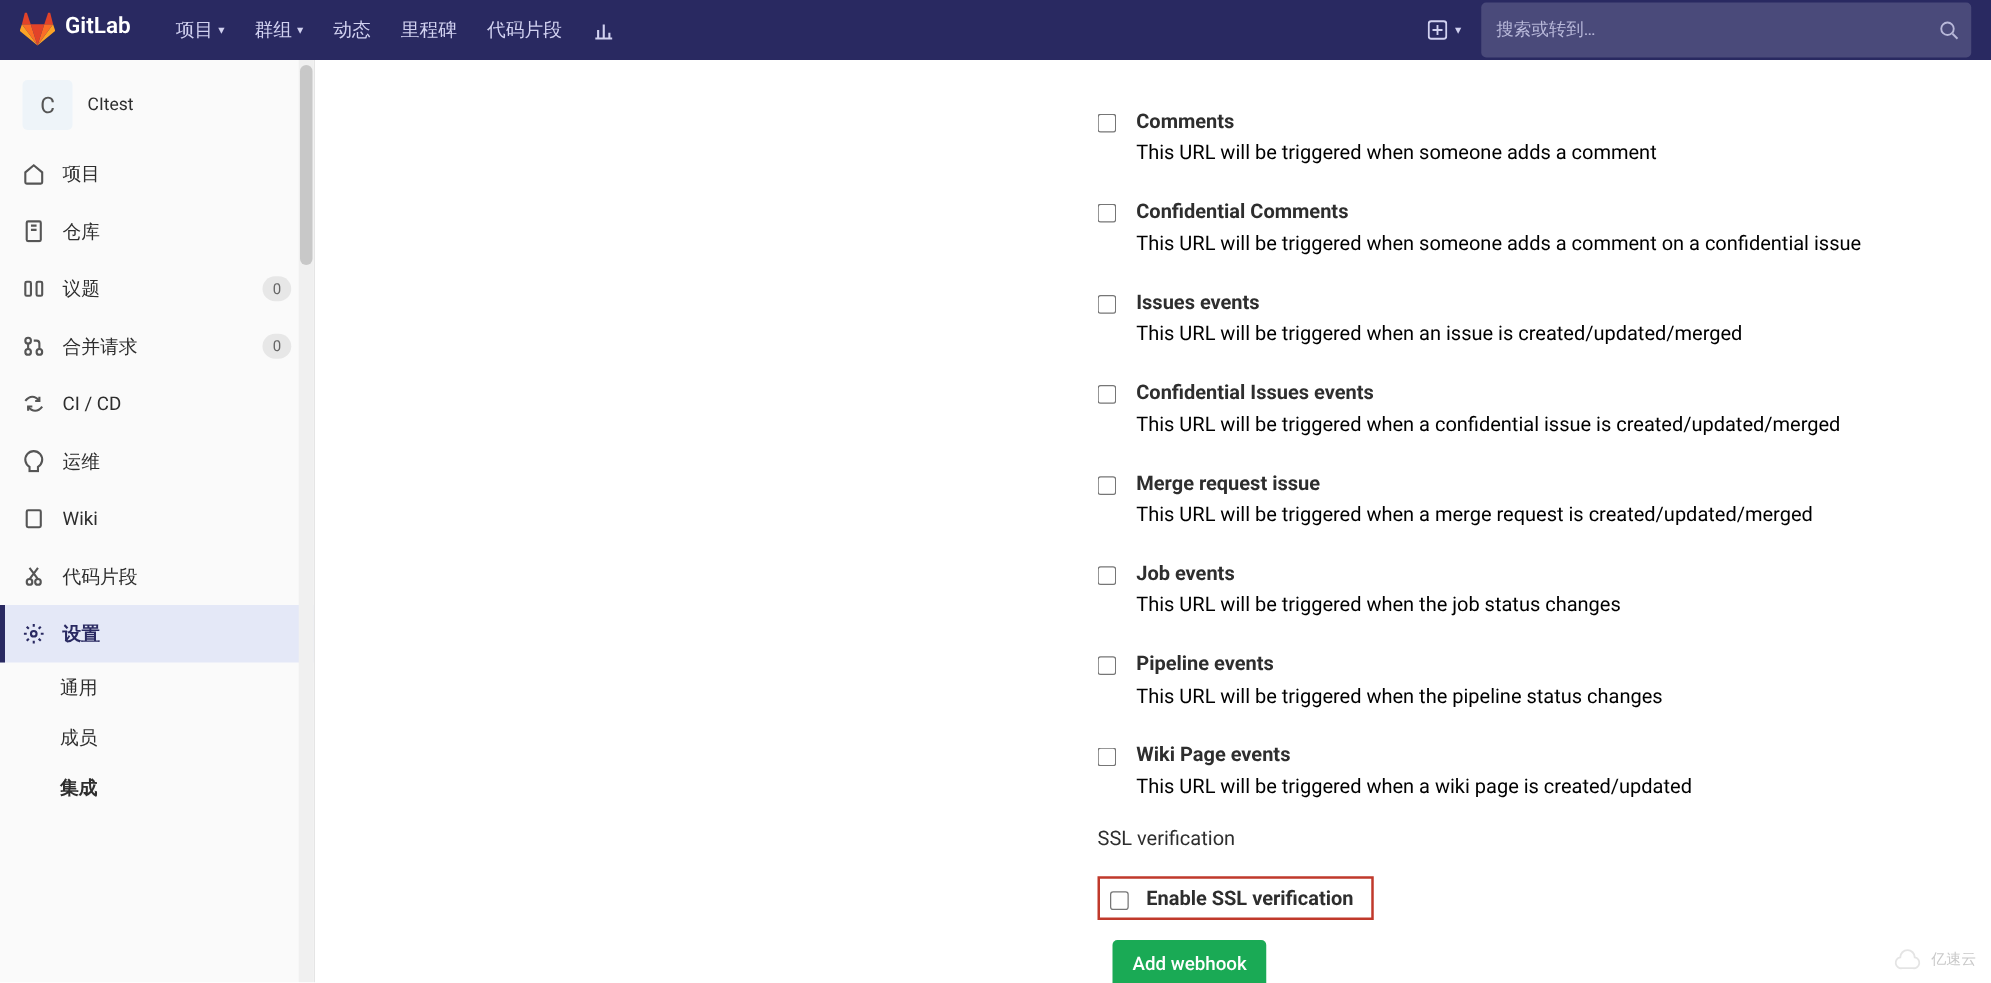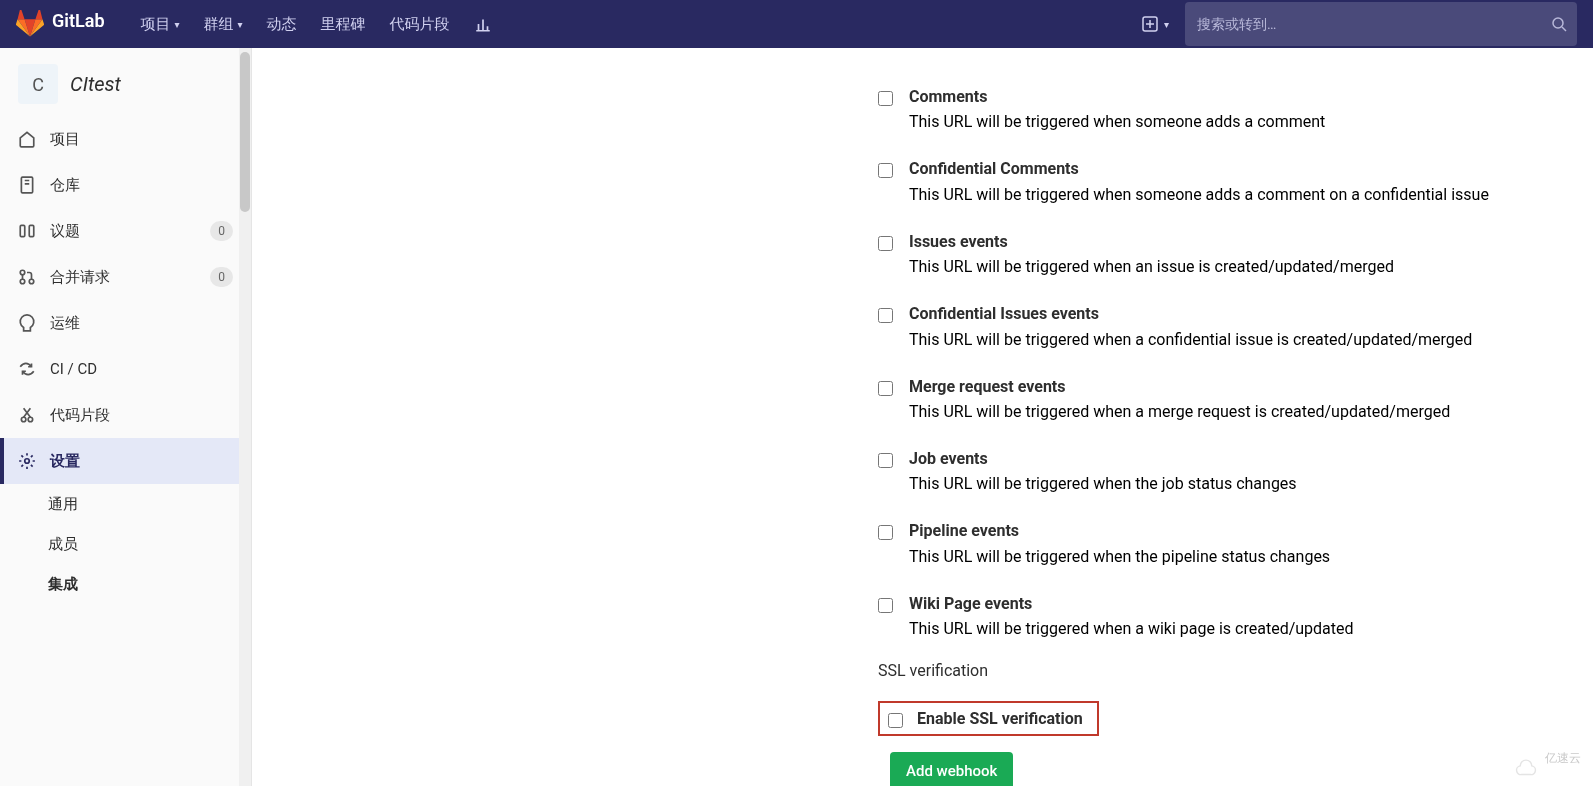--- a/index.html
+++ b/index.html
@@ -21,21 +21,21 @@
 .topnav .search-wrap .sbtn { width:36px; height:32px; display:flex; align-items:center; justify-content:center; color:#b8b8d9; }
 .topnav .search-wrap .sbtn svg { width:16px; height:16px; }
 
 
 .body-row { display:flex; height:calc(786px - 48px); }
 .sidebar { width:252px; background:#fafafa; border-right:1px solid #e5e5e5; height:100%; overflow:hidden; position:relative; }
 .sidebar-scroll-gutter { position:absolute; right:0; top:0; bottom:0; width:12px; background:#f0f0f0; }
 .sidebar-scroll-thumb { position:absolute; right:1px; top:4px; width:10px; height:160px; background:#c8c8c8; border-radius:5px; }
 .project-head { display:flex; align-items:center; padding:16px 18px 12px; }
 .project-head .avatar { width:40px; height:40px; background:#eef4f9; color:#555; display:flex; align-items:center; justify-content:center; font-size:18px; border-radius:4px; margin-right:12px; }
-.project-head .pname { font-size:20px; color:#2e2e2e;font-style:italic; }
+.project-head .pname { font-size:14px; color:#2e2e2e; }
 .side-item { display:flex; align-items:center; padding:0 18px; height:46px; font-size:15px; color:#2e2e2e; cursor:pointer; gap:14px; }
 .side-item.active { background:#e4e8f7; color:#292961; font-weight:600; box-shadow:inset 4px 0 0 #292961; }
 .side-item .icon { width:18px; height:18px; display:flex; align-items:center; justify-content:center; color:#555; }
 .side-item.active .icon { color:#292961; }
 .side-item .badge { margin-left:auto; background:#e7e7e7; color:#666; border-radius:10px; font-size:12px; min-width:22px; height:20px; display:flex; align-items:center; justify-content:center; padding:0 8px; }
 .sub-item { padding:0 18px 0 48px; height:40px; display:flex; align-items:center; font-size:15px; color:#2e2e2e; cursor:pointer; }
 .sub-item.bold { font-weight:700; }
 
 
 .main { flex:1; overflow:auto; padding:28px 36px 36px 36px; }
@@ -44,21 +44,21 @@
 .trigger input[type=checkbox] { width:15px; height:15px; margin-top:5px; accent-color:#1f75cb; }
 .trigger .tlab { font-size:16px; font-weight:700; color:#2e2e2e; line-height:1.4; }
 .trigger .tdesc { font-size:16px; color:#000000; line-height:1.5; margin-top:2px; }
 .ssl-head { font-size:16px; color:#2e2e2e; margin:6px 0 10px; }
 .ssl-box { display:inline-flex; align-items:flex-end; border:2px solid #c0392b; padding:6px 14px 6px 8px; gap:14px;margin-top:11px; }
 .ssl-box input[type=checkbox] { width:15px; height:15px; accent-color:#1f75cb; }
 .ssl-box .slab { font-size:16px; font-weight:700; }
 .add-btn { margin-top:16px; background:#1aaa55; color:#fff; border:none; border-radius:4px; padding:10px 16px; font-size:15px; font-weight:500; cursor:pointer;margin-left:12px; }
 
 
-.wm { position:fixed; right:12px; bottom:10px; color:#c9c9c9; font-size:12px; display:flex; align-items:flex-start; gap:6px; }
+.wm { position:fixed; right:12px; bottom:10px; color:#c9c9c9; font-size:12px; display:flex; align-items:flex-end; gap:6px; }
 .wm svg { width:26px; height:26px; opacity:.5; }
 </style>
 </head>
 <body>
 
 <div class="topnav">
   <div class="logo">
     <svg viewBox="0 0 36 36">
         <path fill="#e24329" d="M18 34L11 12h14z"></path>
         <path fill="#fc6d26" d="M18 34L11 12H2z"></path>
@@ -156,33 +156,41 @@
               <circle cx="12" cy="12" r="2"></circle>
               <path d="M4 6v4M12 10V6a2 2 0 0 0-2-2H8"></path>
             </svg>
           </span>
           <span>合并请求</span>
           <span class="badge">0</span>
         </div>
         <div class="side-item">
           <span class="icon">
             <svg viewBox="0 0 16 16" fill="none" stroke="currentColor" stroke-width="1.5">
-              <path d="M5 12a6 6 0 1 1 6 0v3H5z"></path>
-            </svg>
-          </span>
-          <span>运维</span>
-        </div>
-        <div class="side-item">
-          <span class="icon">
-            <svg viewBox="0 0 16 16" fill="none" stroke="currentColor" stroke-width="1.5">
               <path d="M2 6c3-4 7-4 10 0M14 10c-3 4-7 4-10 0"></path>
               <path d="M12 3v3h-3M4 13v-3h3"></path>
             </svg>
           </span>
           <span>CI / CD</span>
+        </div>
+        <div class="side-item">
+          <span class="icon">
+            <svg viewBox="0 0 16 16" fill="none" stroke="currentColor" stroke-width="1.5">
+              <path d="M5 12a6 6 0 1 1 6 0v3H5z"></path>
+            </svg>
+          </span>
+          <span>运维</span>
+        </div>
+        <div class="side-item">
+          <span class="icon">
+            <svg viewBox="0 0 16 16" fill="none" stroke="currentColor" stroke-width="1.5">
+              <rect x="3" y="2" width="10" height="12" rx="1"></rect>
+            </svg>
+          </span>
+          <span>Wiki</span>
         </div>
         <div class="side-item">
           <span class="icon">
             <svg viewBox="0 0 16 16" fill="none" stroke="currentColor" stroke-width="1.5">
               <circle cx="5" cy="12" r="2"></circle>
               <circle cx="11" cy="12" r="2"></circle>
               <path d="M5 10L11 2M11 10L5 2"></path>
             </svg>
           </span>
           <span>代码片段</span>
@@ -235,21 +243,21 @@
           <div class="trigger">
             <input type="checkbox" style="">
             <div>
               <div class="tlab">Confidential Issues events</div>
               <div class="tdesc">This URL will be triggered when a confidential issue is created/updated/merged</div>
             </div>
           </div>
           <div class="trigger">
             <input type="checkbox" style="">
             <div>
-              <div class="tlab">Merge request events</div>
+              <div class="tlab">Merge request issue</div>
               <div class="tdesc">This URL will be triggered when a merge request is created/updated/merged</div>
             </div>
           </div>
           <div class="trigger">
             <input type="checkbox" style="">
             <div>
               <div class="tlab">Job events</div>
               <div class="tdesc">This URL will be triggered when the job status changes</div>
             </div>
           </div>

